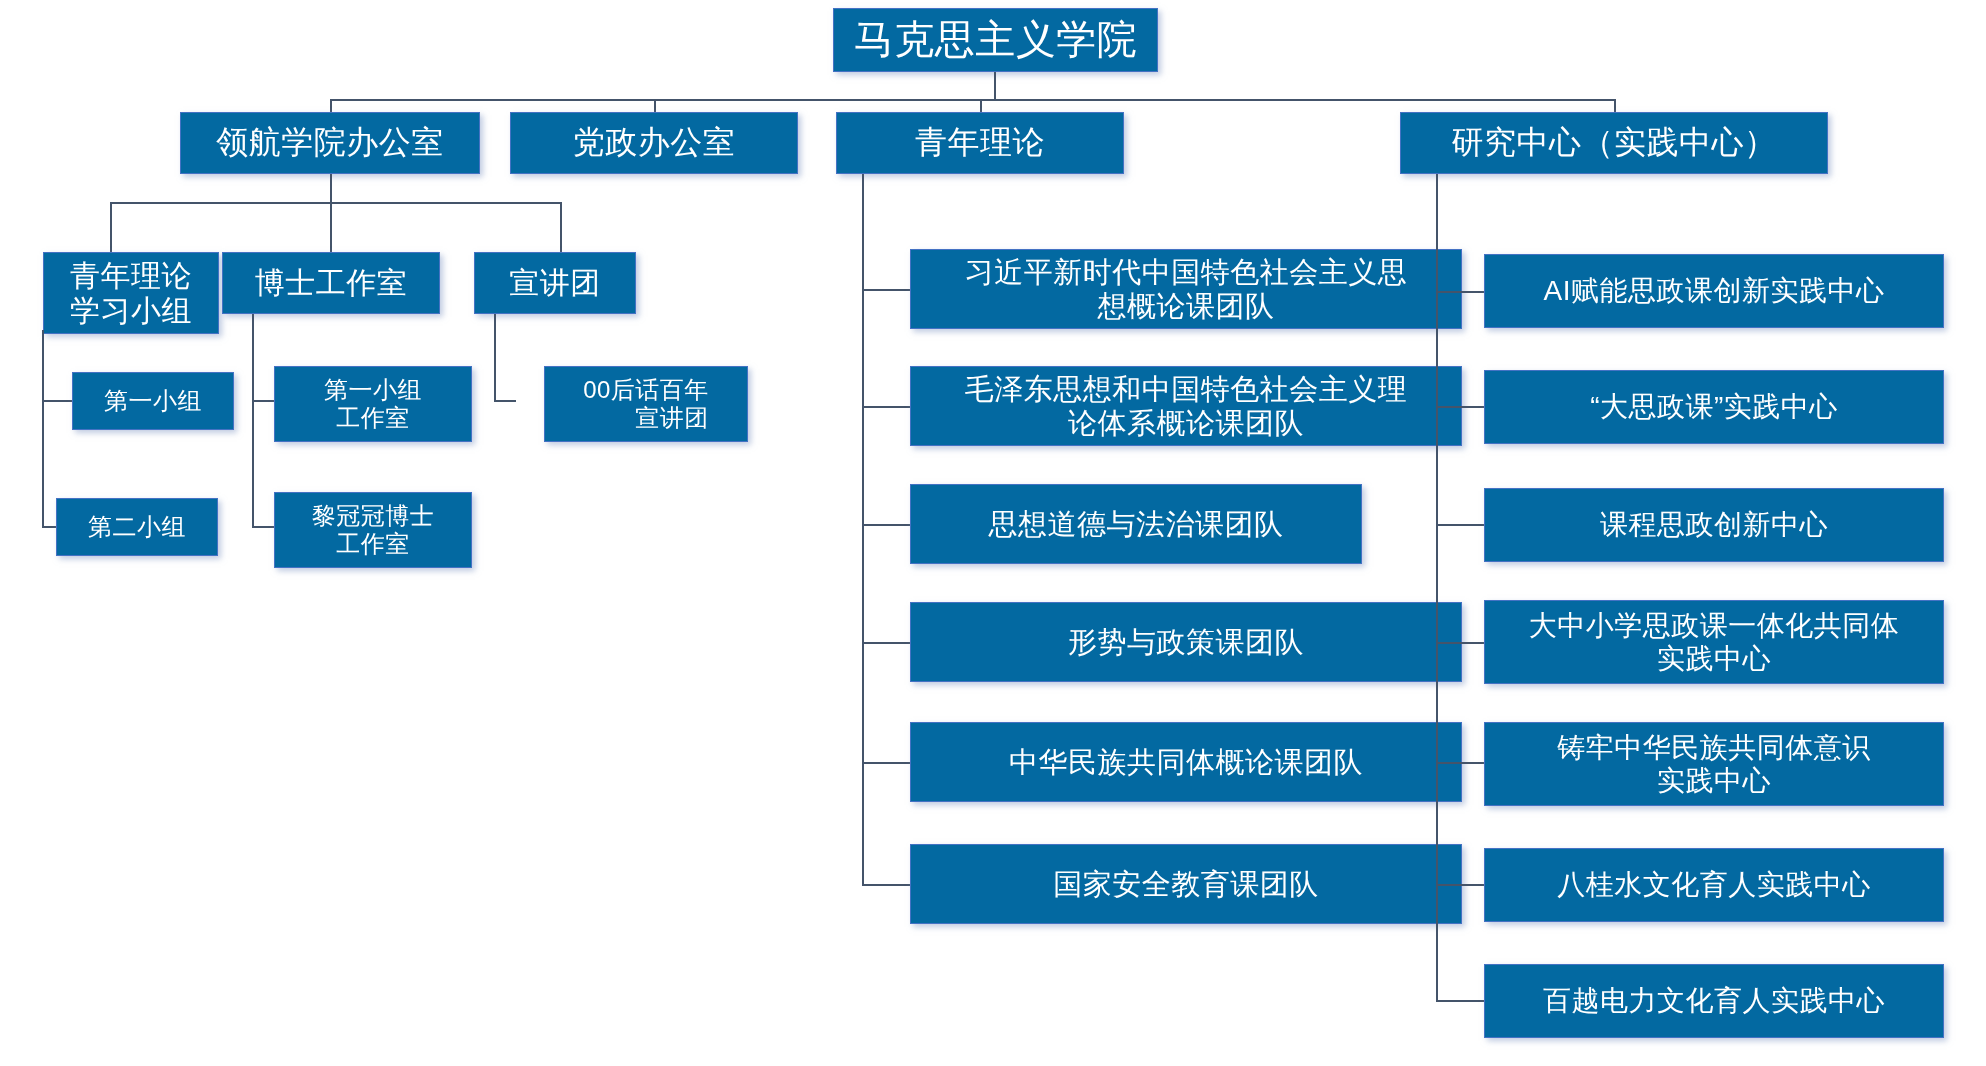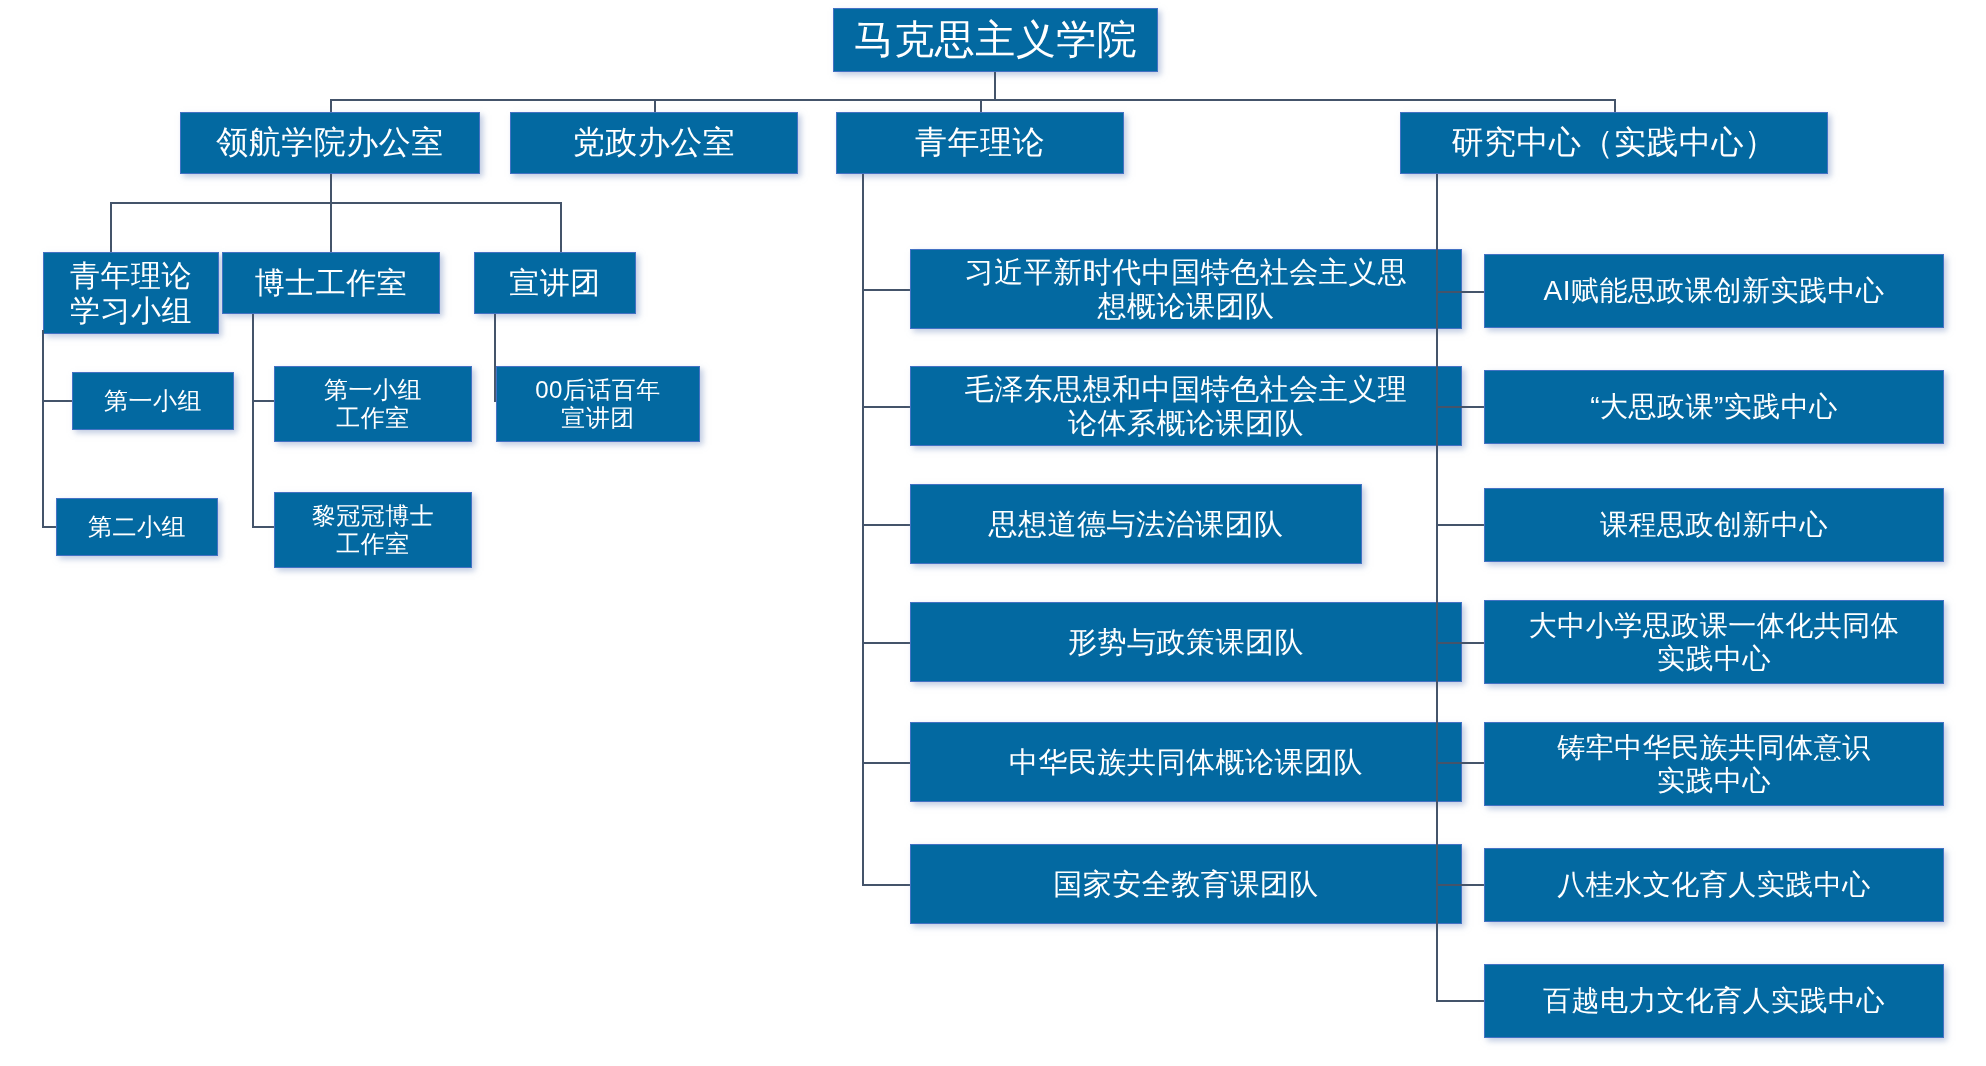--- a/index.html
+++ b/index.html
@@ -86,21 +86,21 @@
 
   <div class="node n-l4" style="left:274px;top:366px;width:198px;height:76px;white-space:pre-line;">第一小组
 工作室</div>
 
   <div class="node n-l4" style="left:274px;top:492px;width:198px;height:76px;white-space:pre-line;">黎冠冠博士
 工作室</div>
 
   <div class="ln lnv" style="left:494px;top:314px;height:86px;"></div>
   <div class="ln lnh" style="left:494px;top:400px;width:22px;"></div>
 
-  <div class="node n-l4" style="left:496px;top:366px;width:204px;height:76px;white-space:pre-line;">00后话百年
+  <div class="node n-l4" style="left:544px;top:366px;width:204px;height:76px;white-space:pre-line;text-align:right;">00后话百年
 宣讲团</div>
 
   <div class="ln lnv" style="left:862px;top:174px;height:712px;"></div>
 
   <div class="ln lnh" style="left:862px;top:289px;width:48px;"></div>
   <div class="ln lnh" style="left:862px;top:406px;width:48px;"></div>
   <div class="ln lnh" style="left:862px;top:524px;width:48px;"></div>
   <div class="ln lnh" style="left:862px;top:642px;width:48px;"></div>
   <div class="ln lnh" style="left:862px;top:762px;width:48px;"></div>
   <div class="ln lnh" style="left:862px;top:884px;width:48px;"></div>

